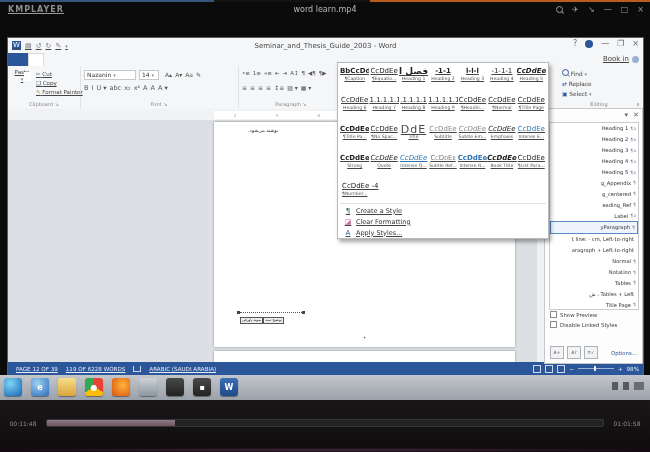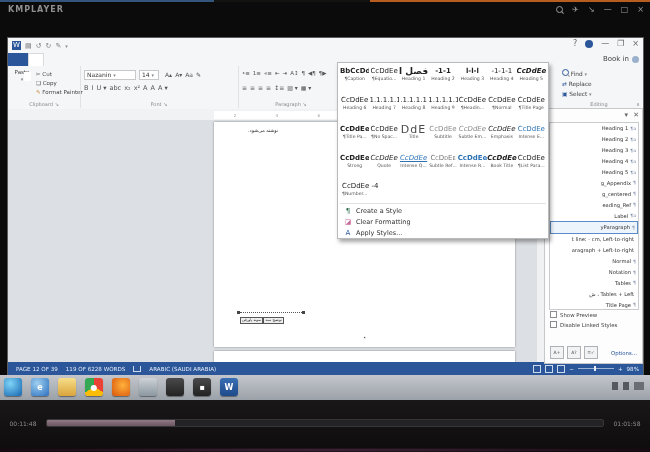--- a/index.html
+++ b/index.html
@@ -1,17 +1,17 @@
 <!DOCTYPE html>
 <html><head>
 <meta charset="utf-8">
 <style>
   html,body{margin:0;padding:0;background:#000;font-family:"DejaVu Sans",sans-serif;}
   #stage{position:relative;width:650px;height:452px;background:#0b0b0b;overflow:hidden;}
-  .abs{position:absolute;}
+  .abs{position:absolute;text-decoration:underline;}
   
   #topstrip{top:0;left:0;width:650px;height:2px;background:linear-gradient(90deg,#35567c 0 33%,#121210 33% 57%,#b85c20 57% 100%);}
   #ptitle{top:2px;left:0;width:650px;height:14px;display:flex;align-items:center;color:#9a9a9a;font-size:8px;}
   #brand{margin-left:8px;letter-spacing:1px;font-weight:bold;color:#8f8f8f;}
   #mediatitle{position:absolute;left:0;right:0;text-align:center;color:#b8b8b8;font-size:8px;}
   #pwinbtns{position:absolute;right:6px;top:0;height:14px;display:flex;align-items:center;gap:9px;color:#9a9a9a;font-size:8px;}
   .mag{display:inline-block;width:5px;height:5px;border:1px solid #9a9a9a;border-radius:50%;position:relative;}
   .mag::after{content:"";position:absolute;width:3px;height:1px;background:#9a9a9a;transform:rotate(45deg);right:-2px;bottom:-1px;}
   
   #win{left:8px;top:38px;width:635px;height:337px;background:#e9ebee;outline:1px solid #5c5c5c;font-size:7px;color:#444;}
@@ -129,20 +129,21 @@
   #bottomstrip{left:0;top:448px;width:650px;height:4px;background:radial-gradient(ellipse at center,#43283c,#140a10 75%);}
 </style>
 </head>
 <body>
 
 <div id="stage">
 
   <div class="abs" id="topstrip"></div>
   <div class="abs" id="ptitle">
     <span id="brand">KMPLAYER</span>
+    <span id="mediatitle">word learn.mp4</span>
     <span id="pwinbtns">
       <span class="mag"></span>
       <span>✈</span>
       <span>↘</span>
       <span>—</span>
       <span>□</span>
       <span>×</span>
     </span>
   </div>
 
@@ -150,20 +151,21 @@
 
     <div class="abs" id="wtitle">
       <span id="qat">
         <span class="wicon">W</span>
         <span>▤</span>
         <span>↺</span>
         <span>↻</span>
         <span>✎</span>
         <span class="dd">▾</span>
       </span>
+      <span id="wtitletext">Seminar_and_Thesis_Guide_2003 - Word</span>
       <span id="wbtns">
         <span>?</span>
         <span class="bluedot"></span>
         <span>—</span>
         <span>❐</span>
         <span>×</span>
       </span>
     </div>
 
     <div class="abs" id="wtabs">

